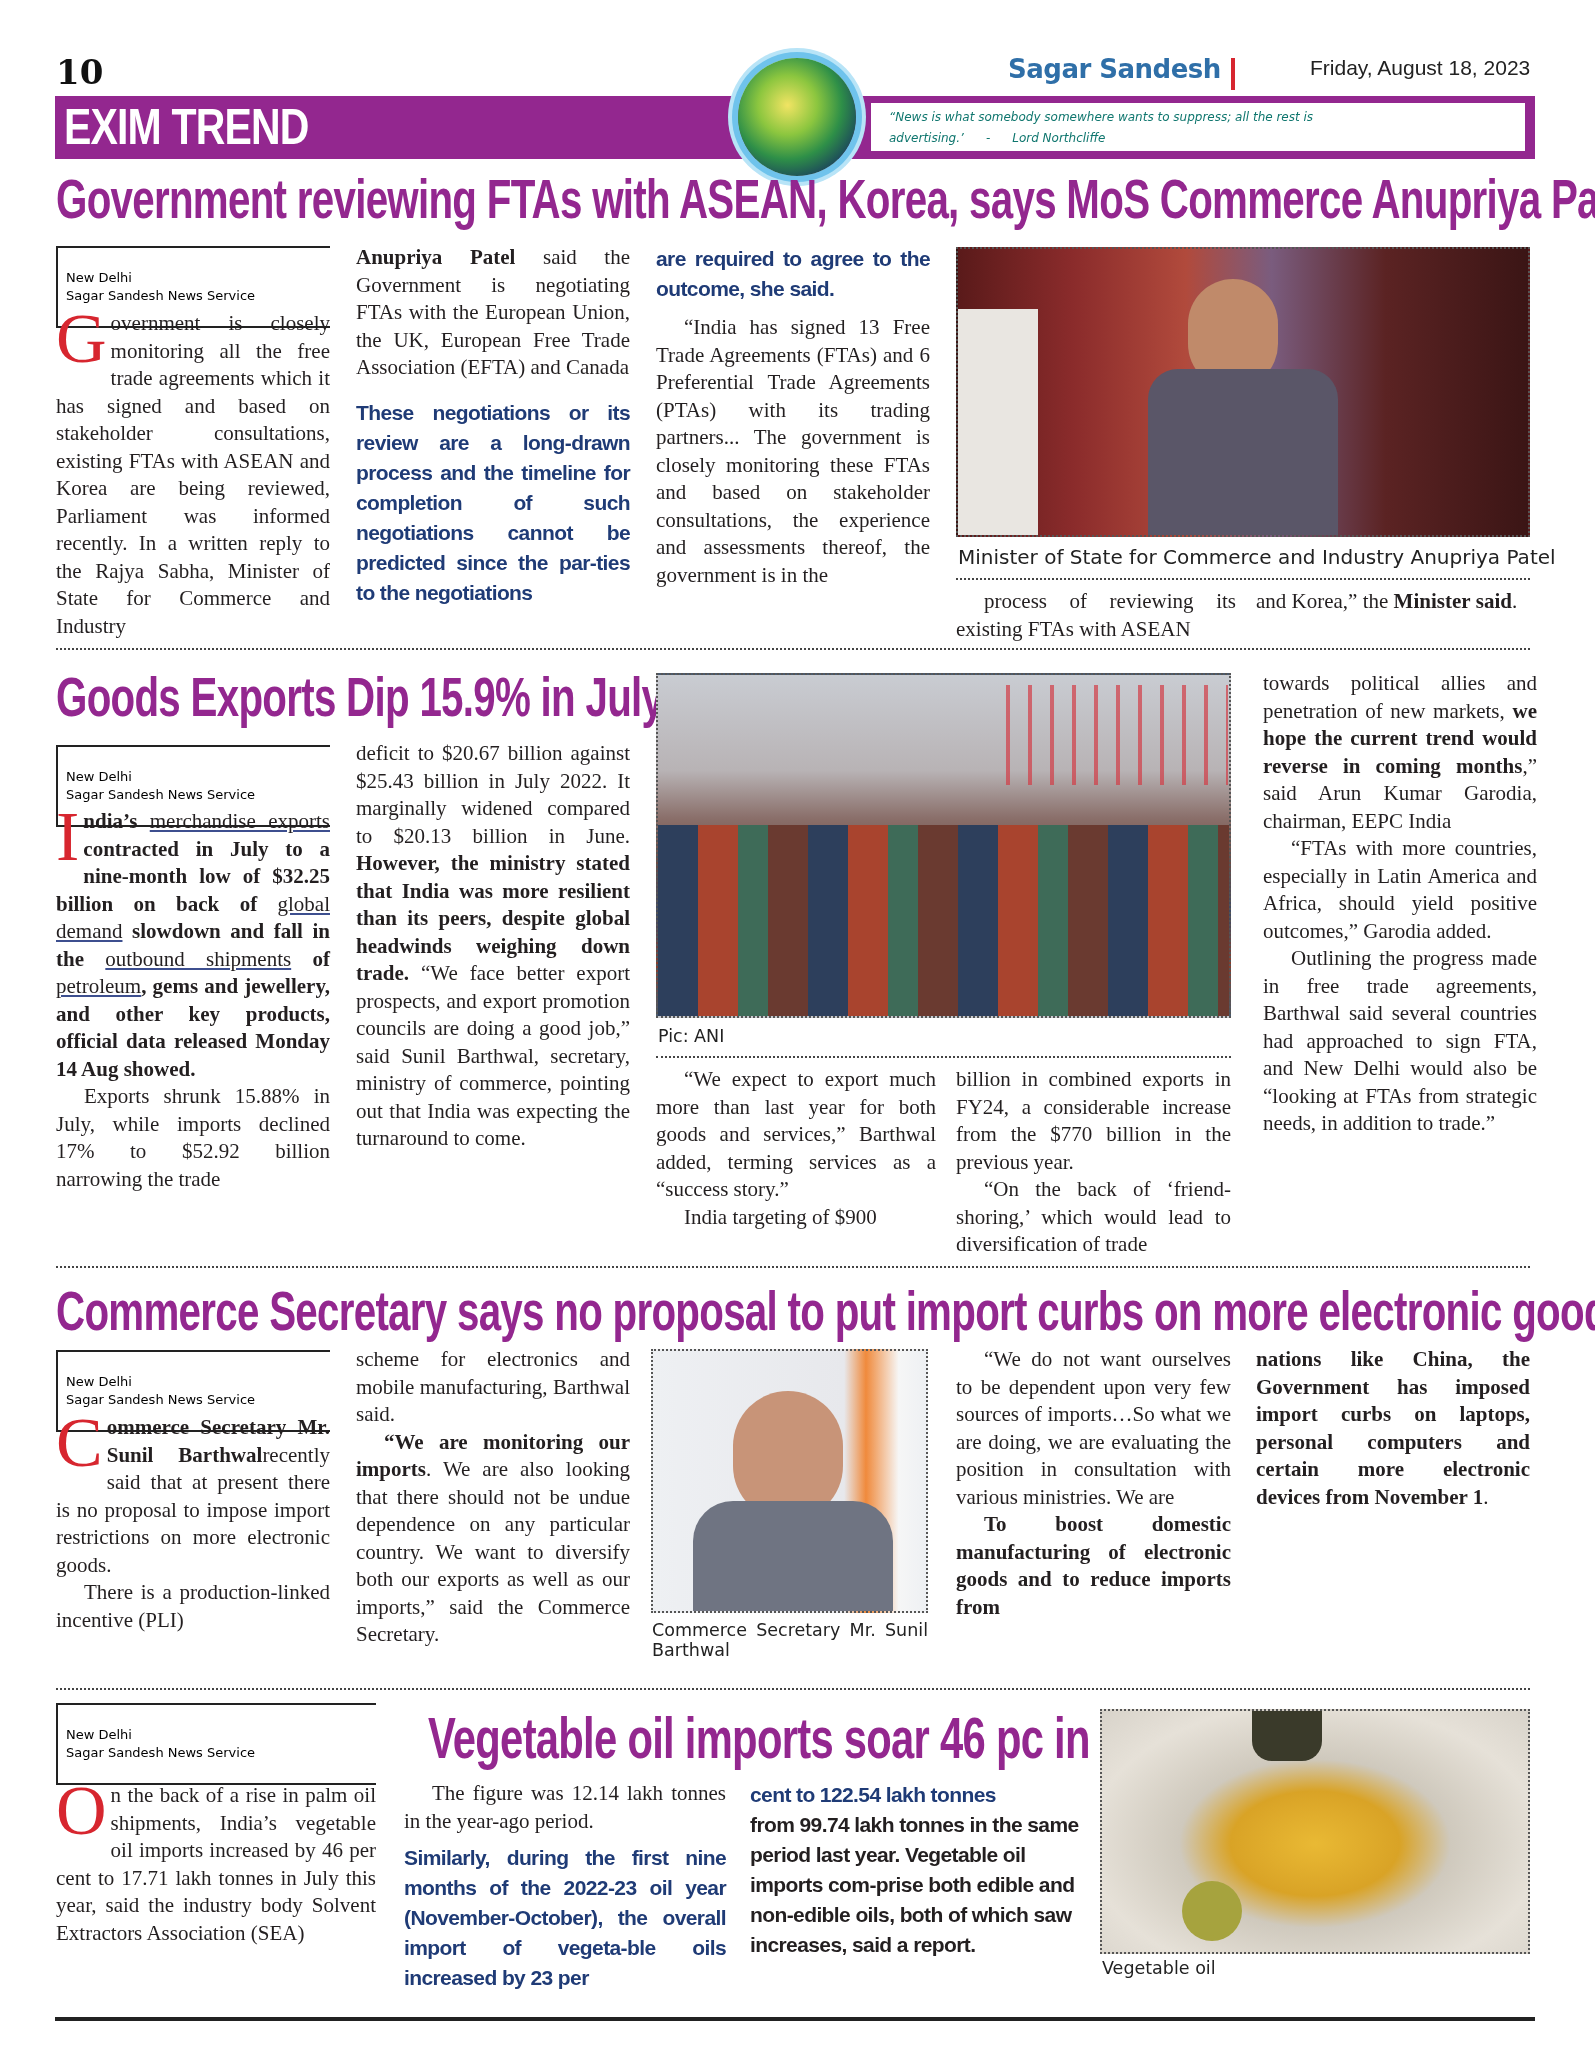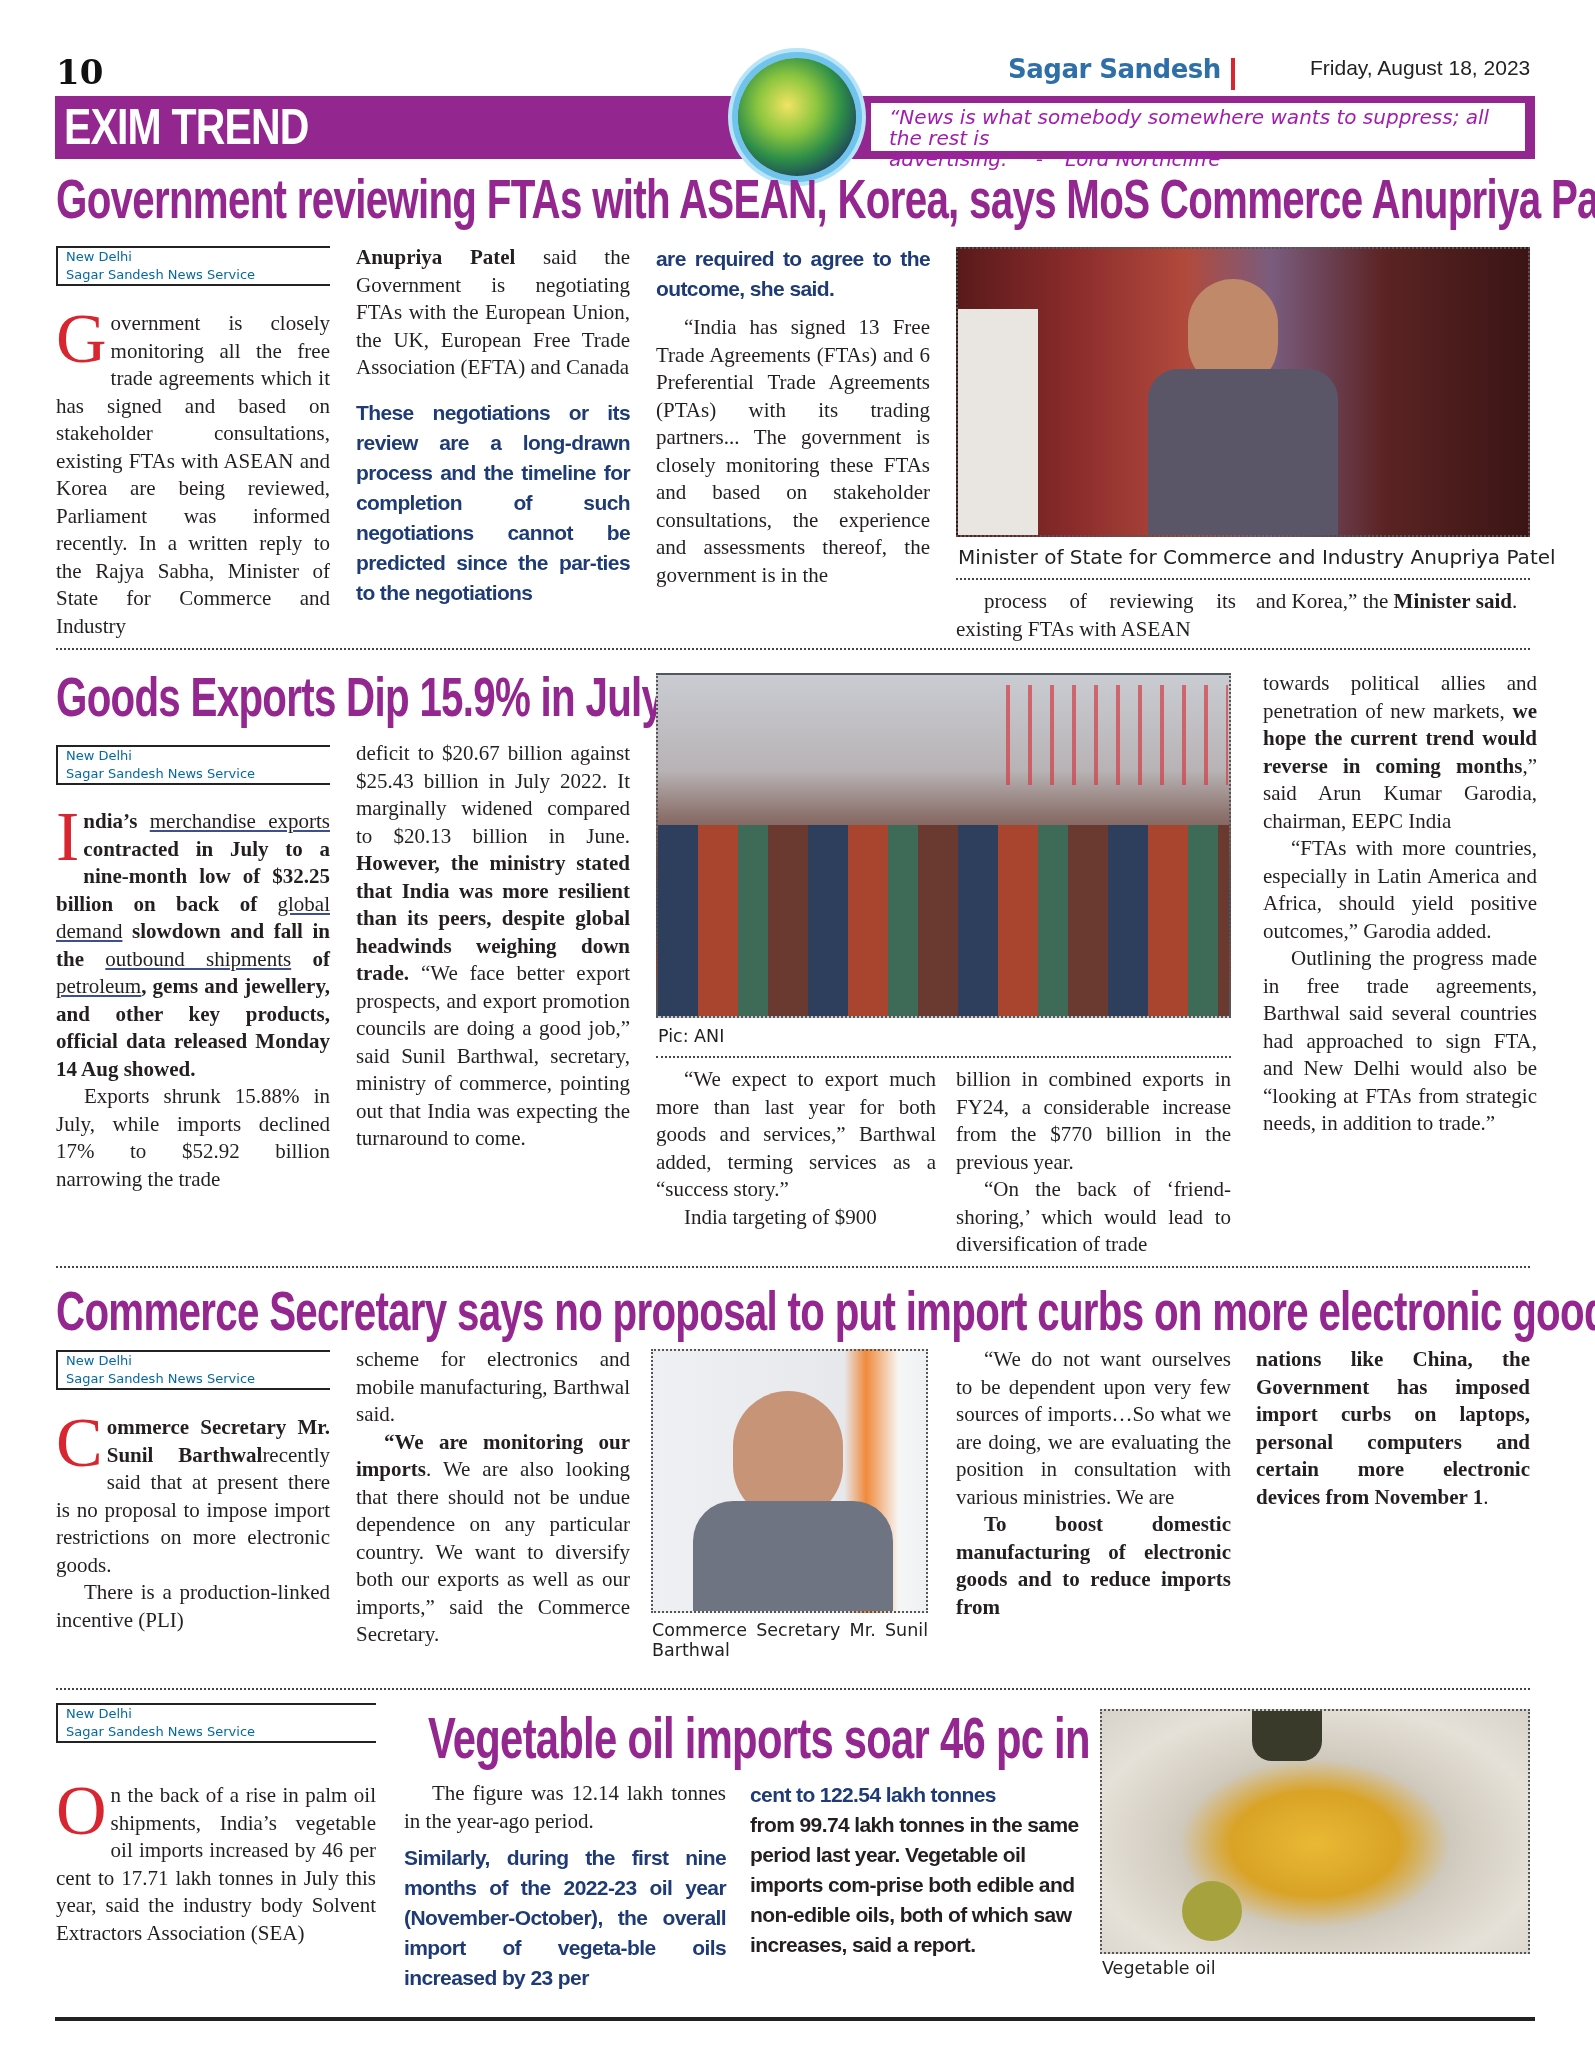--- a/index.html
+++ b/index.html
@@ -7,30 +7,30 @@
   body { position: relative; font-family: "Liberation Serif", serif; color: #231f20; }
   .abs { position: absolute; }
 
   
   .page-num { left: 56px; top: 52px; font-family: "DejaVu Serif", serif; font-weight: bold; font-size: 34px; color: #111; }
   .paper-name { left: 1008px; top: 54px; font-family: "DejaVu Sans", sans-serif; font-weight: bold; font-size: 26px; color: #2f6fa8; letter-spacing: -0.5px; }
   .paper-bar { left: 1231px; top: 58px; width: 4px; height: 32px; background: #d7262f; }
   .date { left: 1310px; top: 56px; font-family: "Liberation Sans", sans-serif; font-size: 21px; color: #222; }
   .banner { left: 55px; top: 96px; width: 1480px; height: 63px; background: #93278f; }
   .section-title { left: 64px; top: 98px; font-family: "Liberation Sans", sans-serif; font-weight: bold; font-size: 50px; color: #fff; transform: scaleX(0.82); transform-origin: left; letter-spacing: -1px; }
-  .quote-box { left: 868px; top: 100px; width: 660px; height: 54px; background: #fff; border: 3px solid #93278f; padding: 4px 0 0 18px; font-family: "DejaVu Sans", sans-serif; font-style: italic; font-size: 20px; line-height: 21px; color: #a21caf; }
+  .quote-box { left: 868px; top: 100px; width: 660px; height: 54px; background: #fff; border: 3px solid #93278f; padding: 4px 0 0 18px; font-family: "DejaVu Sans", sans-serif; font-style: italic; font-size: 12px; line-height: 21px; color: #0f766e; }
   .globe { left: 738px; top: 58px; width: 118px; height: 118px; border-radius: 50%;
            background: radial-gradient(circle at 42% 40%, #f1e463 0%, #8cc63f 30%, #2e8f48 55%, #1a3d5e 80%, #0d1f33 100%);
            box-shadow: 0 0 0 6px #6fc3ec, 0 0 0 10px #b8e4f7; }
 
   
   .headline { font-family: "Liberation Sans", sans-serif; font-weight: bold; color: #93278f; transform: scaleX(0.72); transform-origin: left top; white-space: nowrap; letter-spacing: -1px; }
 
   
-  .dateline { border: 2px solid #222; border-right: none; padding: 0 8px; font-family: "DejaVu Sans", sans-serif; font-size: 13px; line-height: 18px; color: #0369a1; }
+  .dateline { border: 2px solid #222; border-right: none; padding: 21px 8px; font-family: "DejaVu Sans", sans-serif; font-size: 13px; line-height: 18px; color: #000000; }
   .dateline::after { content: ""; }
 
   
   .col { font-size: 21px; line-height: 27.5px; text-align: justify; color: #231f20; }
   .col p { text-indent: 28px; }
   .col p.noindent { text-indent: 0; }
   .dropcap { float: left; font-size: 70px; line-height: 54px; color: #d7262f; margin: 2px 4px 0 0; font-family: "Liberation Serif", serif; }
   .b { font-weight: bold; }
   .u { text-decoration: underline; text-decoration-color: #3d4f8f; }
   .pull { font-family: "Liberation Sans", sans-serif; font-weight: bold; font-size: 21px; line-height: 30px; color: #1f3b76; letter-spacing: -0.6px; }

